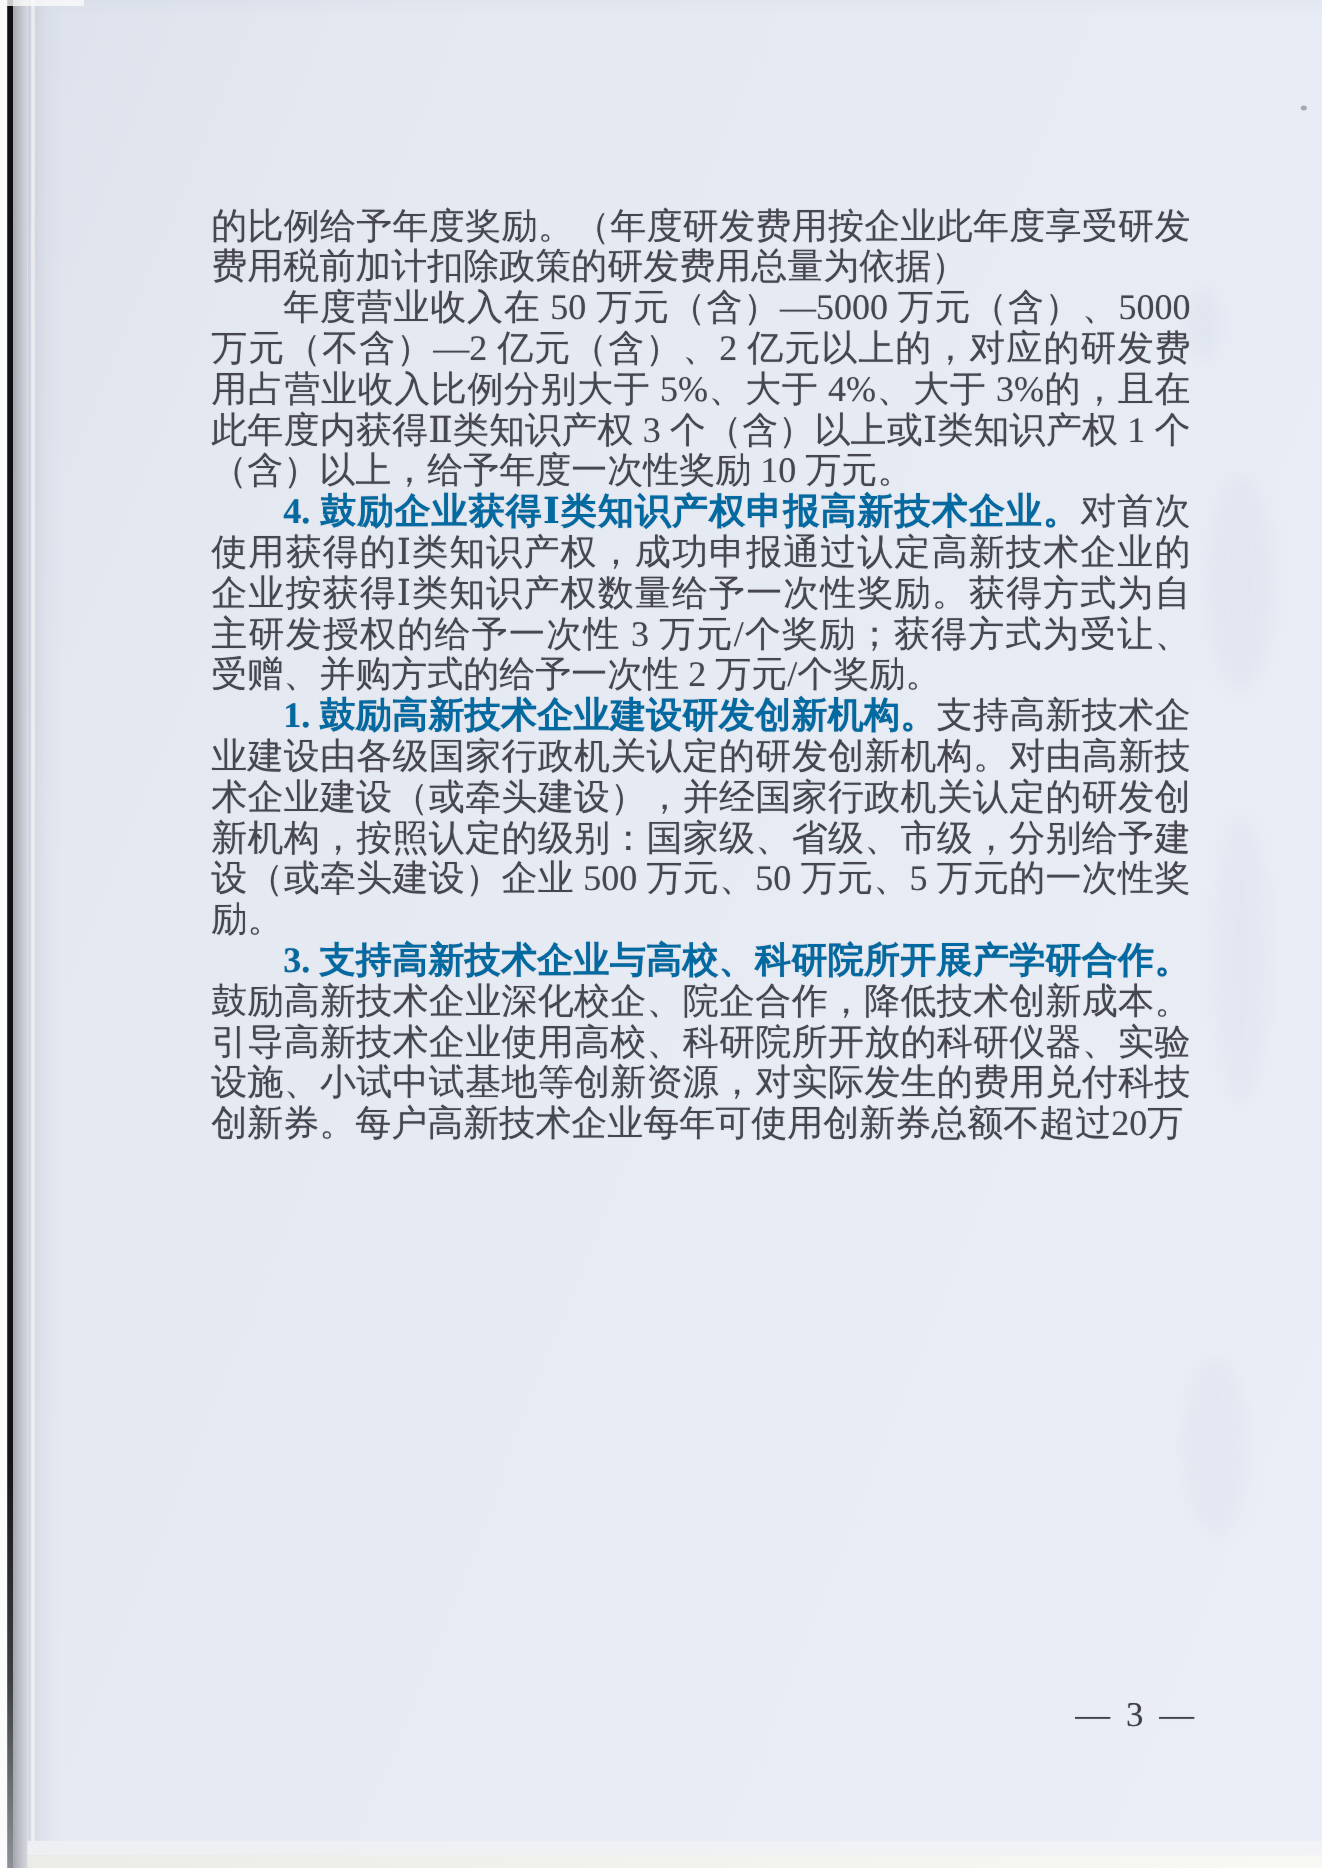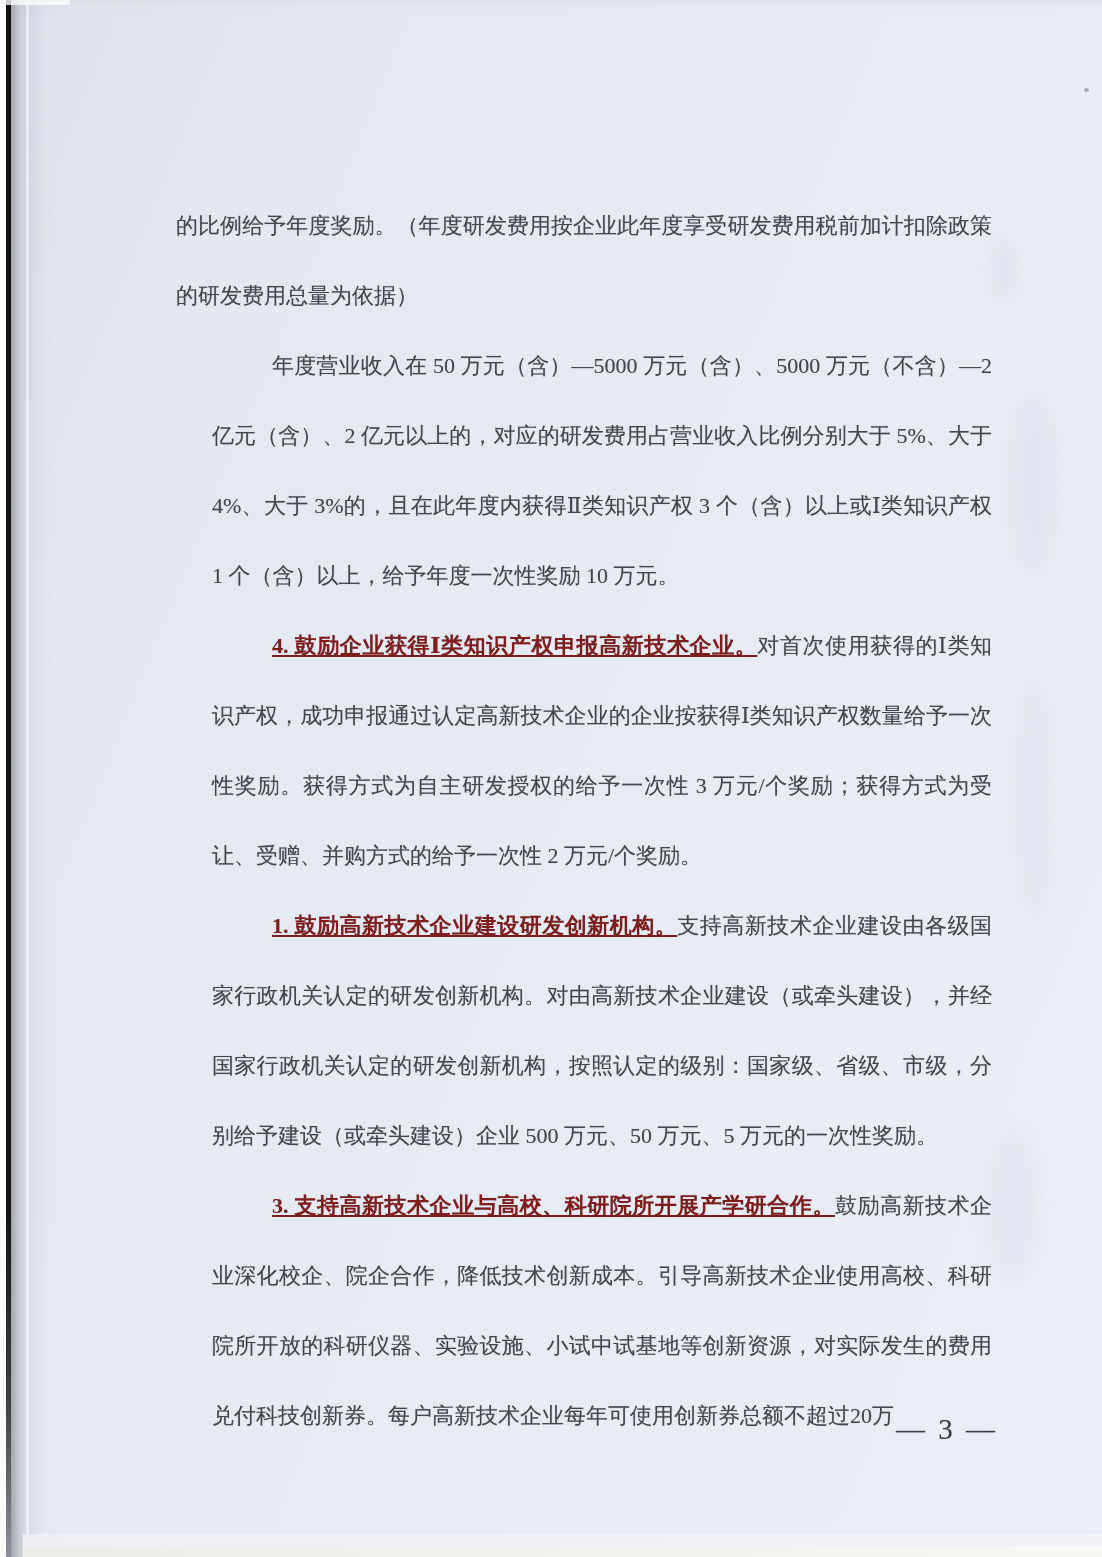--- a/index.html
+++ b/index.html
@@ -43,29 +43,29 @@
   .bottom-strip-light {
     position: absolute; left: 23px; right: 0; bottom: 11px; height: 12px;
     background: linear-gradient(to right, #edeff2, #f2f3f6);
   }
   .bottom-strip-white {
     position: absolute; left: 23px; right: 0; bottom: 0; height: 11px;
     background: linear-gradient(to right, #ebebe8, #f8f8f4);
   }
   
   .text-block {
-    position: absolute; left: 176px; top: 191px; width: 816px;
-    font-size: 22px; line-height: 70px;
+    position: absolute; left: 176px; top: 172px; width: 816px;
+    font-size: 30px; line-height: 34px;
     color: #45464e;
     text-align: justify;
     text-shadow: 0 0 1px rgba(69,70,78,.35);
   }
   .text-block p { margin: 0; padding: 0; }
-  .text-block p.indent { text-indent: 60px; margin-left: 36px; }
-  .bold-lead { font-weight: 700; color: #7f1d1d; text-decoration: underline; }
+  .text-block p.indent { text-indent: 60px; }
+  .bold-lead { font-weight: 700; color: #0369a1; }
   
   .page-number {
     position: absolute; left: 896px; top: 1413px;
     font-size: 29px; color: #3f4047; letter-spacing: 3px;
     text-shadow: 0 0 1px rgba(63,64,71,.35);
   }
   
   .smudge {
     position: absolute; border-radius: 50%;
     background: #b6c2da; filter: blur(7px);

